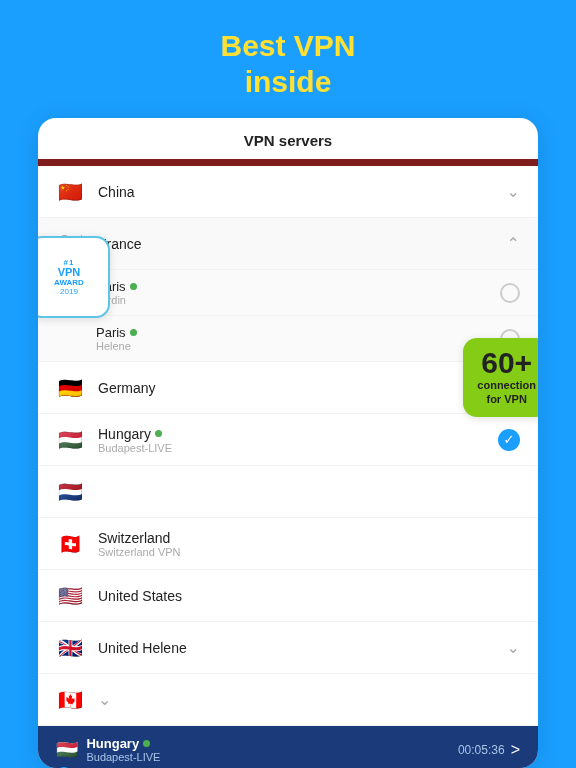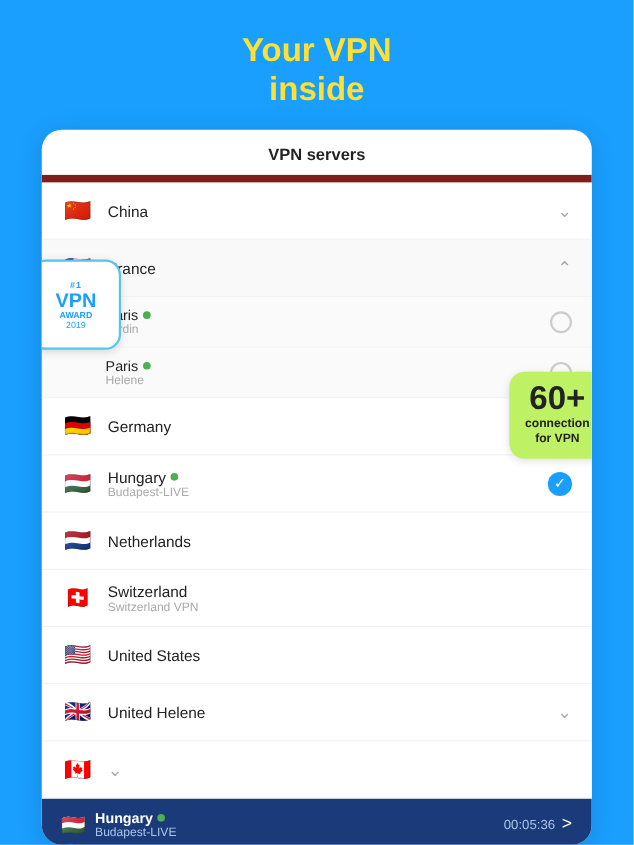--- a/index.html
+++ b/index.html
@@ -161,41 +161,41 @@
       box-shadow: 0 2px 8px rgba(0,0,0,0.12);
       padding: 4px;
     }
     .award-top {
       font-size: 8px;
       font-weight: 800;
       color: #1a9fff;
       letter-spacing: 1px;
     }
     .award-vpn {
-      font-size: 18px;
+      font-size: 11px;
       font-weight: 900;
       color: #1a9fff;
       line-height: 1;
     }
     .award-award {
       font-size: 8px;
       font-weight: 700;
       color: #1a9fff;
     }
     .award-year {
       font-size: 8px;
       color: #1a9fff;
     }
 
     
     .countries-badge {
       position: absolute;
       right: -12px;
       top: 220px;
-      background: #bef264;
+      background: #84cc16;
       border-radius: 14px;
       padding: 10px 14px;
       z-index: 10;
       text-align: center;
       box-shadow: 0 2px 8px rgba(0,0,0,0.12);
     }
     .countries-num {
       font-size: 30px;
       font-weight: 900;
       color: #222;
@@ -267,21 +267,21 @@
     }
     .secured-text {
       font-size: 11px;
       color: #1a9fff;
     }
   </style>
 </head>
 <body>
 
 <div class="hero-title">
-  <h1>Your VPN</h1>
+  <h1>Best VPN</h1>
   <h1>inside</h1>
 </div>
 
 <div class="card" style="position:relative;">
 
   <div class="award-badge">
     <div class="award-inner">
       <div class="award-top">#1</div>
       <div class="award-vpn">VPN</div>
       <div class="award-award">AWARD</div>
@@ -345,21 +345,20 @@
         <div class="server-name" style="display:flex;align-items:center;gap:4px;">
           Hungary <span class="dot-green"></span>
         </div>
         <div style="font-size:11px;color:#aaa;">Budapest-LIVE</div>
       </div>
       <div class="check-blue">✓</div>
     </div>
 
     <div class="server-row">
       <div class="flag">🇳🇱</div>
-      <span class="server-name">Netherlands</span>
     </div>
 
     <div class="server-row">
       <div class="flag">🇨🇭</div>
       <div style="flex:1;">
         <div class="server-name">Switzerland</div>
         <div style="font-size:11px;color:#aaa;">Switzerland VPN</div>
       </div>
     </div>
 

